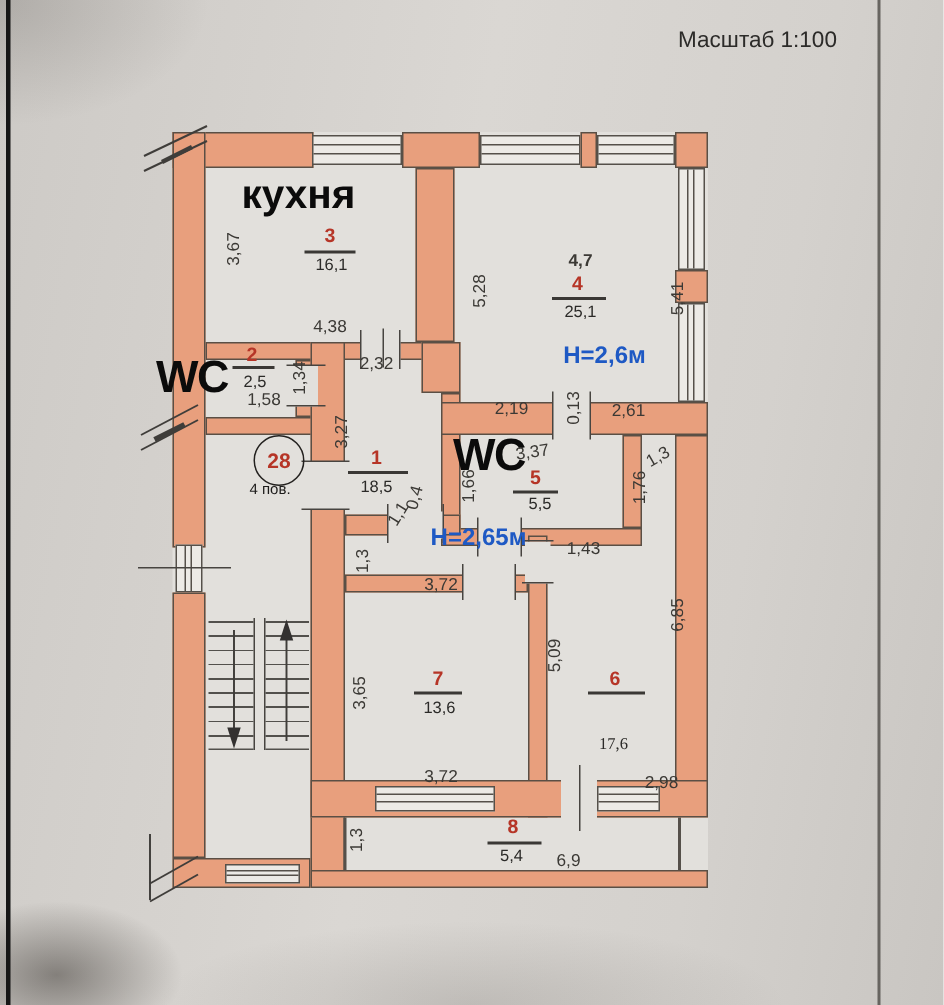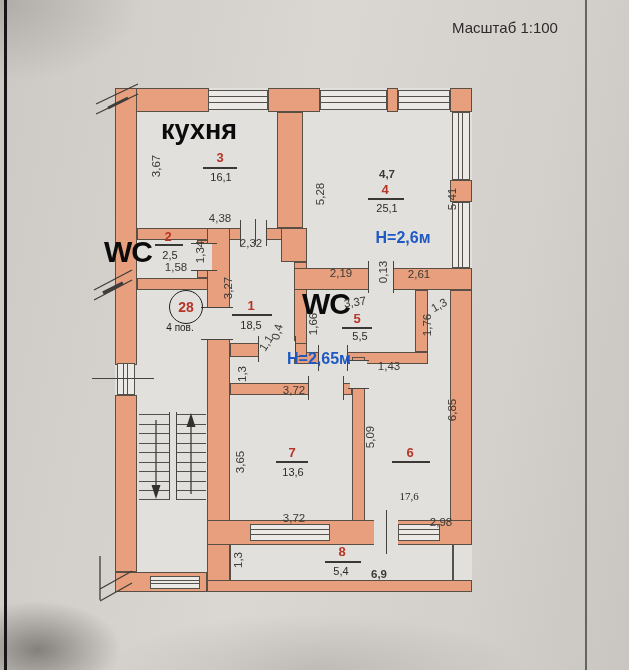--- a/index.html
+++ b/index.html
@@ -214,15 +214,15 @@
   <div class="lbl" style="left:266px;top:343px;transform:translate(-50%,-50%) rotate(-58deg);">1,1</div>
   <div class="lbl" style="left:277px;top:332px;transform:translate(-50%,-50%) rotate(-75deg);">0,4</div>
   <div class="lbl rot" style="left:242px;top:374px;">1,3</div>
   <div class="lbl" style="left:294px;top:390px;">3,72</div>
   <div class="lbl rot" style="left:240px;top:462px;">3,65</div>
   <div class="lbl" style="left:294px;top:518px;">3,72</div>
   <div class="lbl rot" style="left:370px;top:437px;">5,09</div>
   <div class="lbl" style="left:407px;top:522px;margin-left:34px;">2,98</div>
   <div class="lbl rot" style="left:452px;top:410px;">6,85</div>
   <div class="lbl rot" style="left:238px;top:560px;">1,3</div>
-  <div class="lbl" style="left:379px;top:574px;font-weight:bold;">6,9</div>
+  <div class="lbl" style="left:379px;top:574px;">6,9</div>
 
 </div>
 
 </body></html>

